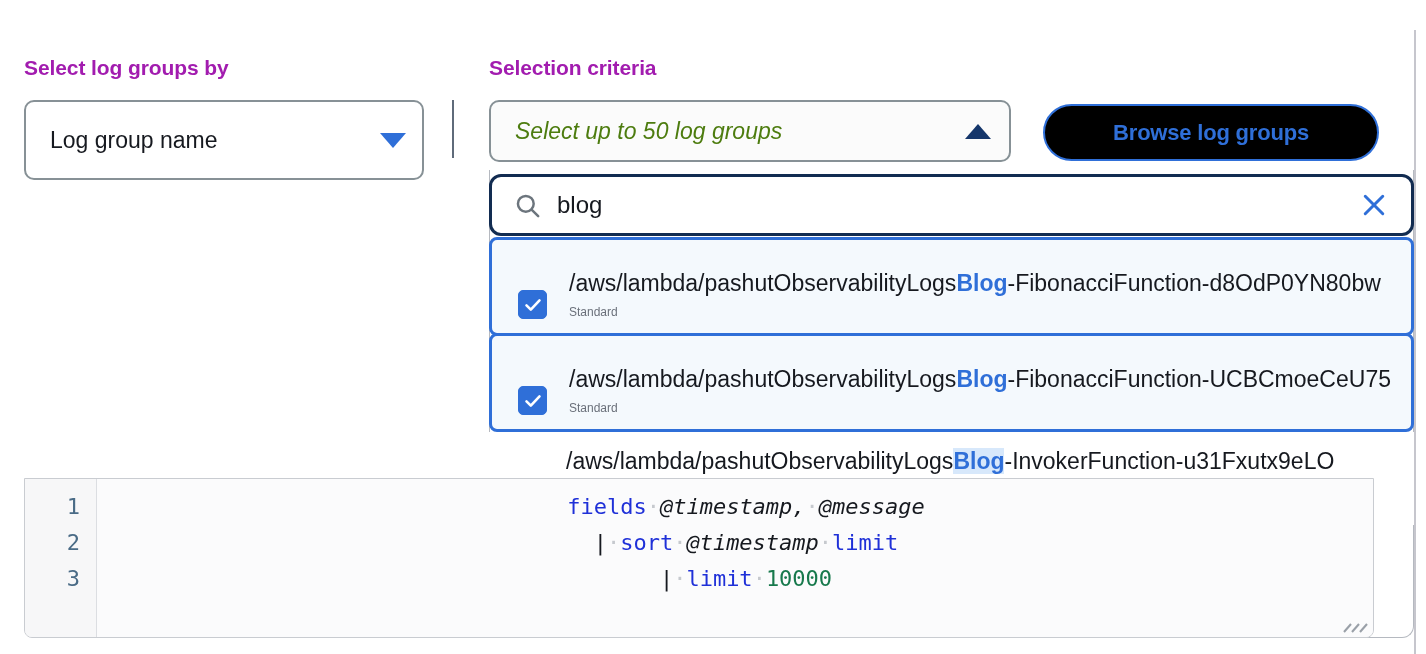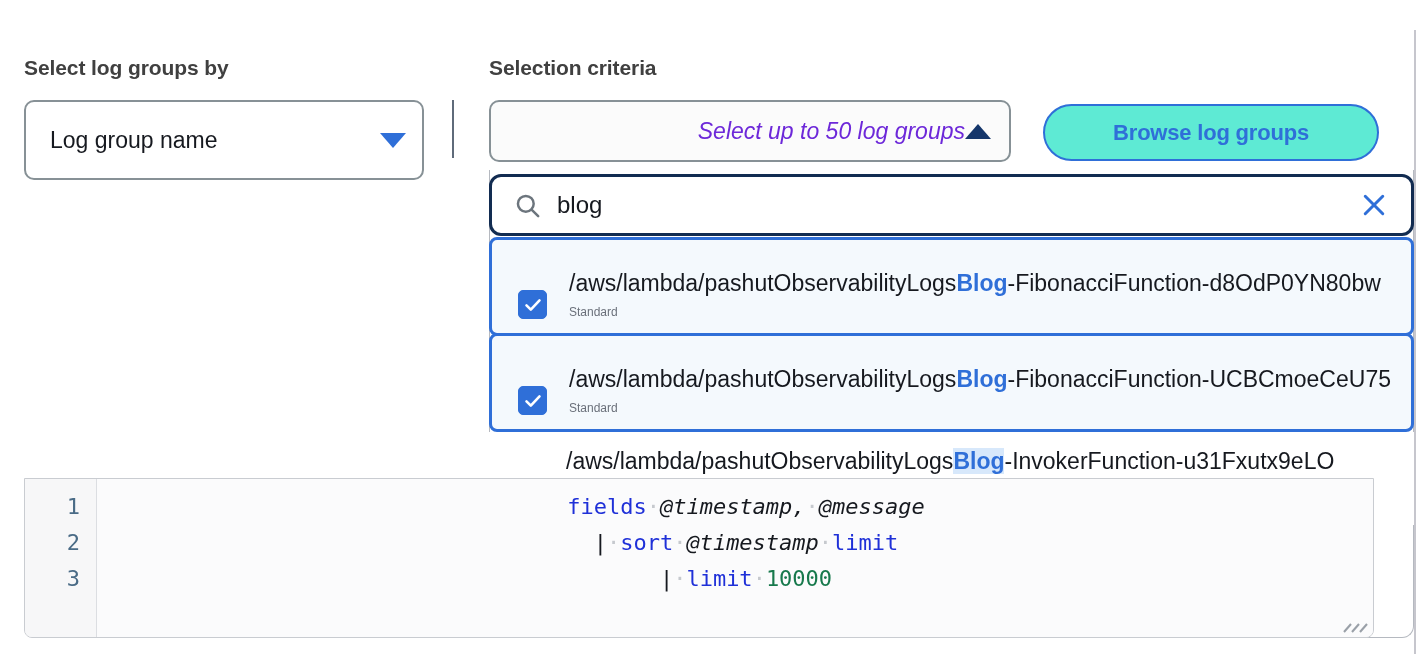--- a/index.html
+++ b/index.html
@@ -23,21 +23,21 @@
     width: 2px;
     height: 624px;
     background: #c6c6cd;
   }
 
   
   .field-label {
     position: absolute;
     font-size: 21px;
     font-weight: bold;
-    color: #404040;
+    color: #a21caf;
     letter-spacing: -0.1px;
     white-space: nowrap;
   }
   #label-log-groups-by { left: 24px; top: 56px; }
   #label-selection-criteria { left: 489px; top: 56px; }
 
   
   .select-box {
     position: absolute;
     box-sizing: border-box;
@@ -89,34 +89,33 @@
     top: 100px;
     width: 522px;
     height: 62px;
     background: #fbfbfb;
     padding: 0 18px 0 24px;
   }
   .select-placeholder {
     flex: 1;
     font-size: 23px;
     font-style: italic;
-    color: #6d28d9;
+    color: #4d7c0f;
     white-space: nowrap;
-    text-align: right;
   }
 
   
   #browse-log-groups-button {
     position: absolute;
     left: 1043px;
     top: 104px;
     width: 336px;
     height: 57px;
     box-sizing: border-box;
-    background: #5eead4;
+    background: #000000;
     border: 2px solid #2f6fd8;
     border-radius: 30px;
     color: #2f6fd8;
     font-size: 22px;
     font-weight: bold;
     font-family: "Liberation Sans", sans-serif;
     cursor: pointer;
     letter-spacing: -0.2px;
   }
 

